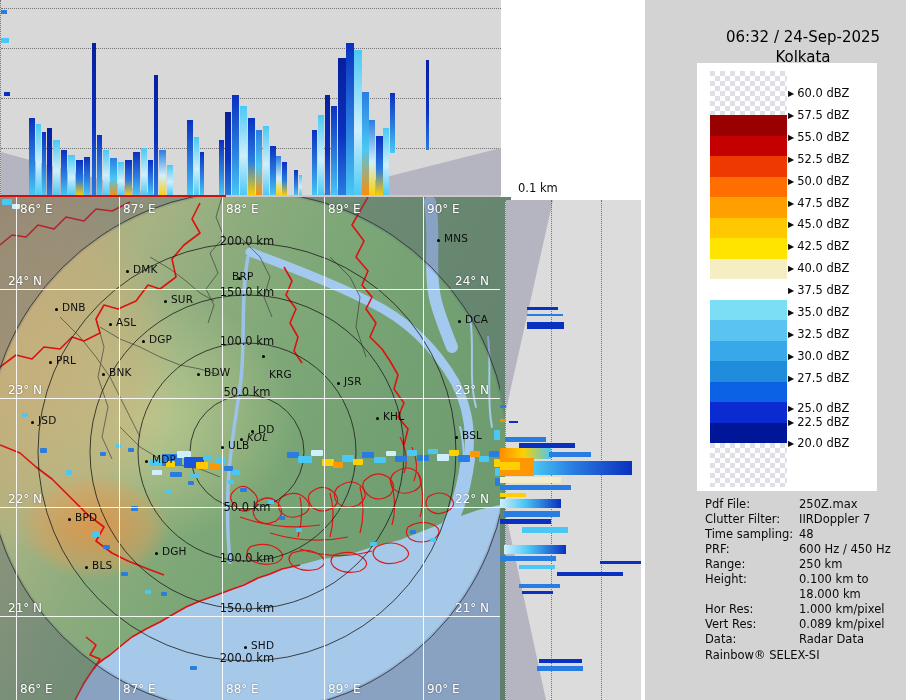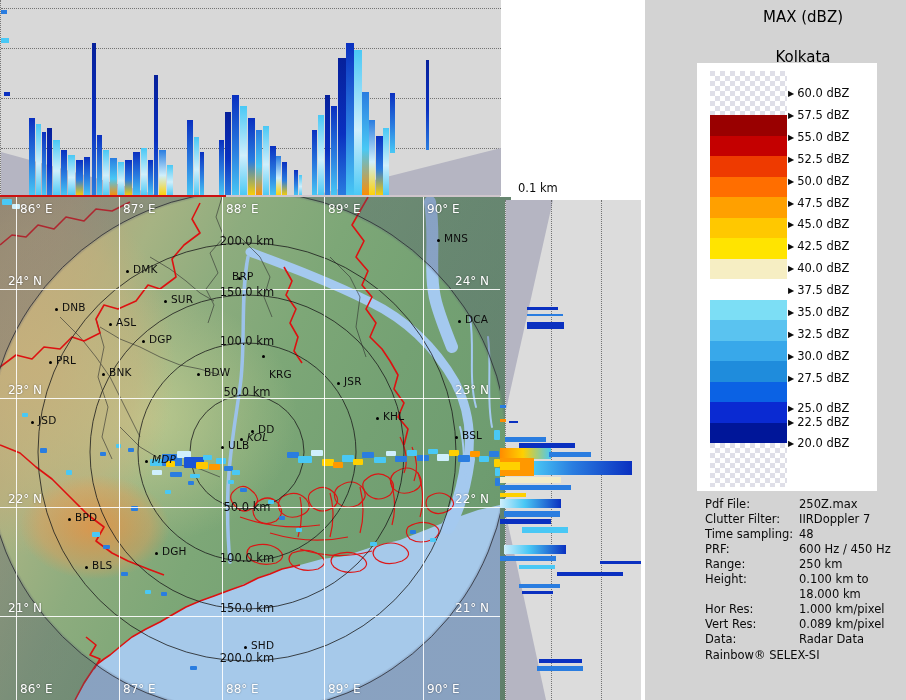--- a/index.html
+++ b/index.html
@@ -321,21 +321,21 @@
         <div class="city-label" style="left: 383px; top: 213px;">KHL</div>
         <div class="city-dot" style="left: 251px; top: 233px;"></div>
         <div class="city-label" style="left: 258px; top: 226px;">DD</div>
         <div class="city-dot" style="left: 455px; top: 239px;"></div>
         <div class="city-label" style="left: 462px; top: 232px;">BSL</div>
         <div class="city-dot" style="left: 240px; top: 241px;"></div>
         <div class="city-label" style="left: 247px; top: 234px; font-style: italic;">KOL</div>
         <div class="city-dot" style="left: 221px; top: 249px;"></div>
         <div class="city-label" style="left: 228px; top: 242px;">ULB</div>
         <div class="city-dot" style="left: 145px; top: 263px;"></div>
-        <div class="city-label" style="left: 152px; top: 256px; font-style: italic;">MDP</div>
+        <div class="city-label" style="left: 152px; top: 256px;">MDP</div>
         <div class="city-dot" style="left: 68px; top: 321px;"></div>
         <div class="city-label" style="left: 75px; top: 314px;">BPD</div>
         <div class="city-dot" style="left: 155px; top: 355px;"></div>
         <div class="city-label" style="left: 162px; top: 348px;">DGH</div>
         <div class="city-dot" style="left: 85px; top: 369px;"></div>
         <div class="city-label" style="left: 92px; top: 362px;">BLS</div>
         <div class="city-dot" style="left: 244px; top: 449px;"></div>
         <div class="city-label" style="left: 251px; top: 442px;">SHD</div>
       </div>
   </div>
@@ -376,21 +376,21 @@
       <div style="position: absolute; left: 522px; top: 591px; width: 31px; height: 3px; background: rgb(10, 48, 192);"></div>
       <div style="position: absolute; left: 539px; top: 659px; width: 43px; height: 4px; background: rgb(10, 48, 192);"></div>
       <div style="position: absolute; left: 537px; top: 666px; width: 46px; height: 5px; background: rgb(42, 125, 224);"></div>
     </div>
   <div class="dotline" style="left:650px;top:200px;height:500px;"></div>
 
   <div class="axis-lab" style="left:643px;top:7px;">18.0 km</div>
   <div class="axis-lab" style="left:507px;top:181px;">0.1 km</div>
 
   <div id="legend-panel">
-    <div class="legend-title" style="top:8px;">MAX (dBZ)</div>
+    <div class="legend-title" style="top:28px;">06:32 / 24-Sep-2025</div>
     <div class="legend-title" style="top:48px;">Kolkata</div>
     <div id="legend-white"></div>
     <div id="legend-swatches">
         <div class="checker" style="position: absolute; left: 65px; top: 71px; width: 77px; height: 44px;"></div>
         <div class="band" style="position: absolute; top: 115px; height: 20.5px; background: rgb(153, 0, 0);"></div>
         <div class="band" style="position: absolute; top: 135.5px; height: 20.5px; background: rgb(196, 0, 0);"></div>
         <div class="band" style="position: absolute; top: 156px; height: 20.5px; background: rgb(238, 58, 0);"></div>
         <div class="band" style="position: absolute; top: 176.5px; height: 20.5px; background: rgb(255, 110, 0);"></div>
         <div class="band" style="position: absolute; top: 197px; height: 20.5px; background: rgb(255, 160, 0);"></div>
         <div class="band" style="position: absolute; top: 217.5px; height: 20.5px; background: rgb(255, 200, 0);"></div>

